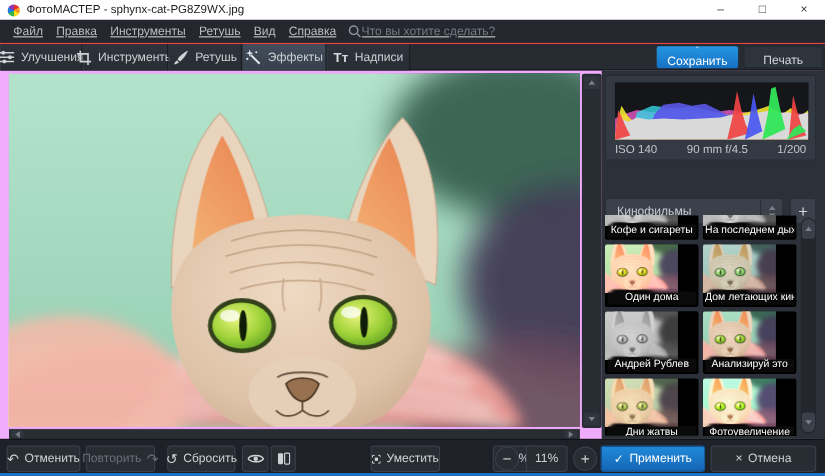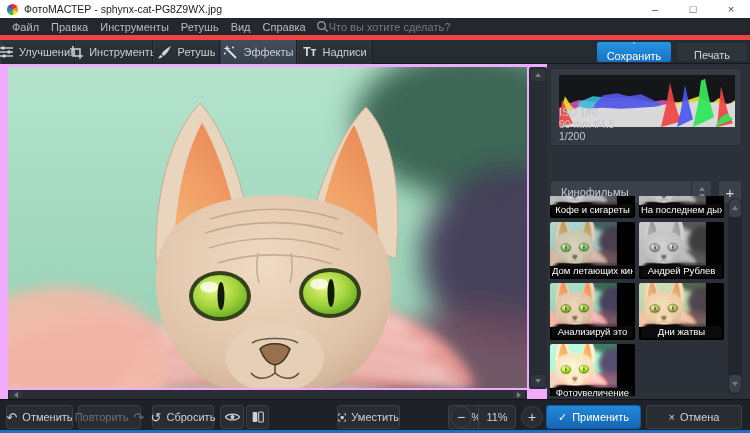--- a/index.html
+++ b/index.html
@@ -14,21 +14,21 @@
   .titlebar { position:absolute; left:0; top:0; width:750px; height:18px; background:#ffffff;
     display:flex; align-items:center; }
   .logo { width:11px; height:11px; border-radius:50%; margin:0 6px 0 7px;
     background:conic-gradient(#e8332a 0 60deg,#f7941d 60deg 120deg,#ffe01a 120deg 180deg,#34b44a 180deg 240deg,#1d7ae0 240deg 300deg,#8e34b4 300deg 360deg); }
   .title-text { color:#1c1c1c; font-size:10.5px; }
   .win-controls { position:absolute; right:0; top:0; height:18px; display:flex; }
   .win-btn { width:38px; height:18px; display:flex; align-items:center; justify-content:center;
     color:#444; font-size:11px; cursor:default; }
   
   .menubar { position:absolute; left:0; top:18px; width:750px; height:22px; background:#24282e;
-    border-bottom:5px solid #ef4444; display:flex; align-items:center; padding-left:6px; }
+    border-bottom:1px solid #ef4444; display:flex; align-items:center; padding-left:6px;text-decoration:underline; }
   .menu-item { color:#b9bdc2; padding:0 6px; height:22px; display:flex; align-items:center; cursor:default; }
   .menu-search { display:flex; align-items:center; margin-left:4px; }
   .menu-search input { background:transparent; border:none; outline:none; color:#b9bdc2;
     font-family:inherit; font-size:11px; width:160px; }
   .menu-search input::placeholder { color:#737a83; opacity:1; }
   
   .tabbar { position:absolute; left:0; top:40px; width:750px; height:24px;
     background:#272b32; border-bottom:1px solid #15181d; }
   .tab { position:absolute; top:0; height:24px; display:flex; align-items:center; justify-content:center;
     gap:6px; background:linear-gradient(#2f343c,#282c33); border-right:1px solid #1b1e24;
@@ -55,21 +55,21 @@
   .tri-up   { width:0; height:0; border-left:3px solid transparent; border-right:3px solid transparent; border-bottom:4px solid #79808a; }
   .tri-down { width:0; height:0; border-left:3px solid transparent; border-right:3px solid transparent; border-top:4px solid #79808a; }
   .tri-left { width:0; height:0; border-top:3px solid transparent; border-bottom:3px solid transparent; border-right:4px solid #79808a; }
   .tri-right{ width:0; height:0; border-top:3px solid transparent; border-bottom:3px solid transparent; border-left:4px solid #79808a; }
   
   .rightpanel { position:absolute; left:547px; top:64px; width:203px; height:335px; background:#2c3139; }
   .hist-panel { position:absolute; left:3px; top:4px; width:192px; height:78px;
     background:#343a43; border:1px solid #272c33; border-radius:2px; }
   .hist-plot { position:absolute; left:8px; top:6px; width:176px; height:52px; background:#14161a; }
   .hist-labels { position:absolute; left:0; bottom:3px; width:100%; display:flex;
-    justify-content:space-between; padding:0 8px; font-size:10.5px; color:#c2c6cb;flex-direction:column; }
+    justify-content:space-between; padding:0 8px; font-size:10.5px; color:#c2c6cb; }
   .fx-header { position:absolute; left:3px; top:86px; width:192px; height:24px;
     background:linear-gradient(#3c424c,#343a43); border:1px solid #272c33; border-radius:2px;
     display:flex; align-items:center; justify-content:center; font-size:11.5px; color:#d8dce0; }
   .fx-select { position:absolute; left:3px; top:116px; width:162px; height:24px;
     background:#3a414b; border:1px solid #2a2f36; border-radius:2px; display:flex; align-items:center;
     color:#c6cad0; cursor:pointer; }
   .fx-select .sel-label { padding-left:10px; flex:1; }
   .spinner { width:20px; height:22px; border-left:1px solid #2a2f36; display:flex; flex-direction:column;
     align-items:center; justify-content:center; gap:3px; }
   .fx-add { position:absolute; left:171px; top:116px; width:24px; height:24px;
@@ -358,20 +358,26 @@
             <use href="#cat-scene"></use>
           </svg>
         <div class="thumb-label">Кофе и сигареты</div>
       </div>
       <div class="thumb tint-grayscale">
         <svg viewBox="80 60 360 250" preserveAspectRatio="xMidYMid slice">
             <use href="#cat-scene"></use>
           </svg>
         <div class="thumb-label">На последнем дыхании</div>
       </div>
+      <div class="thumb tint-warm">
+        <svg viewBox="80 60 360 250" preserveAspectRatio="xMidYMid slice">
+            <use href="#cat-scene"></use>
+          </svg>
+        <div class="thumb-label">Один дома</div>
+      </div>
       <div class="thumb tint-teal">
         <svg viewBox="80 60 360 250" preserveAspectRatio="xMidYMid slice">
             <use href="#cat-scene"></use>
           </svg>
         <div class="thumb-label">Дом летающих кинжалов</div>
       </div>
       <div class="thumb tint-grayscale">
         <svg viewBox="80 60 360 250" preserveAspectRatio="xMidYMid slice">
             <use href="#cat-scene"></use>
           </svg>

